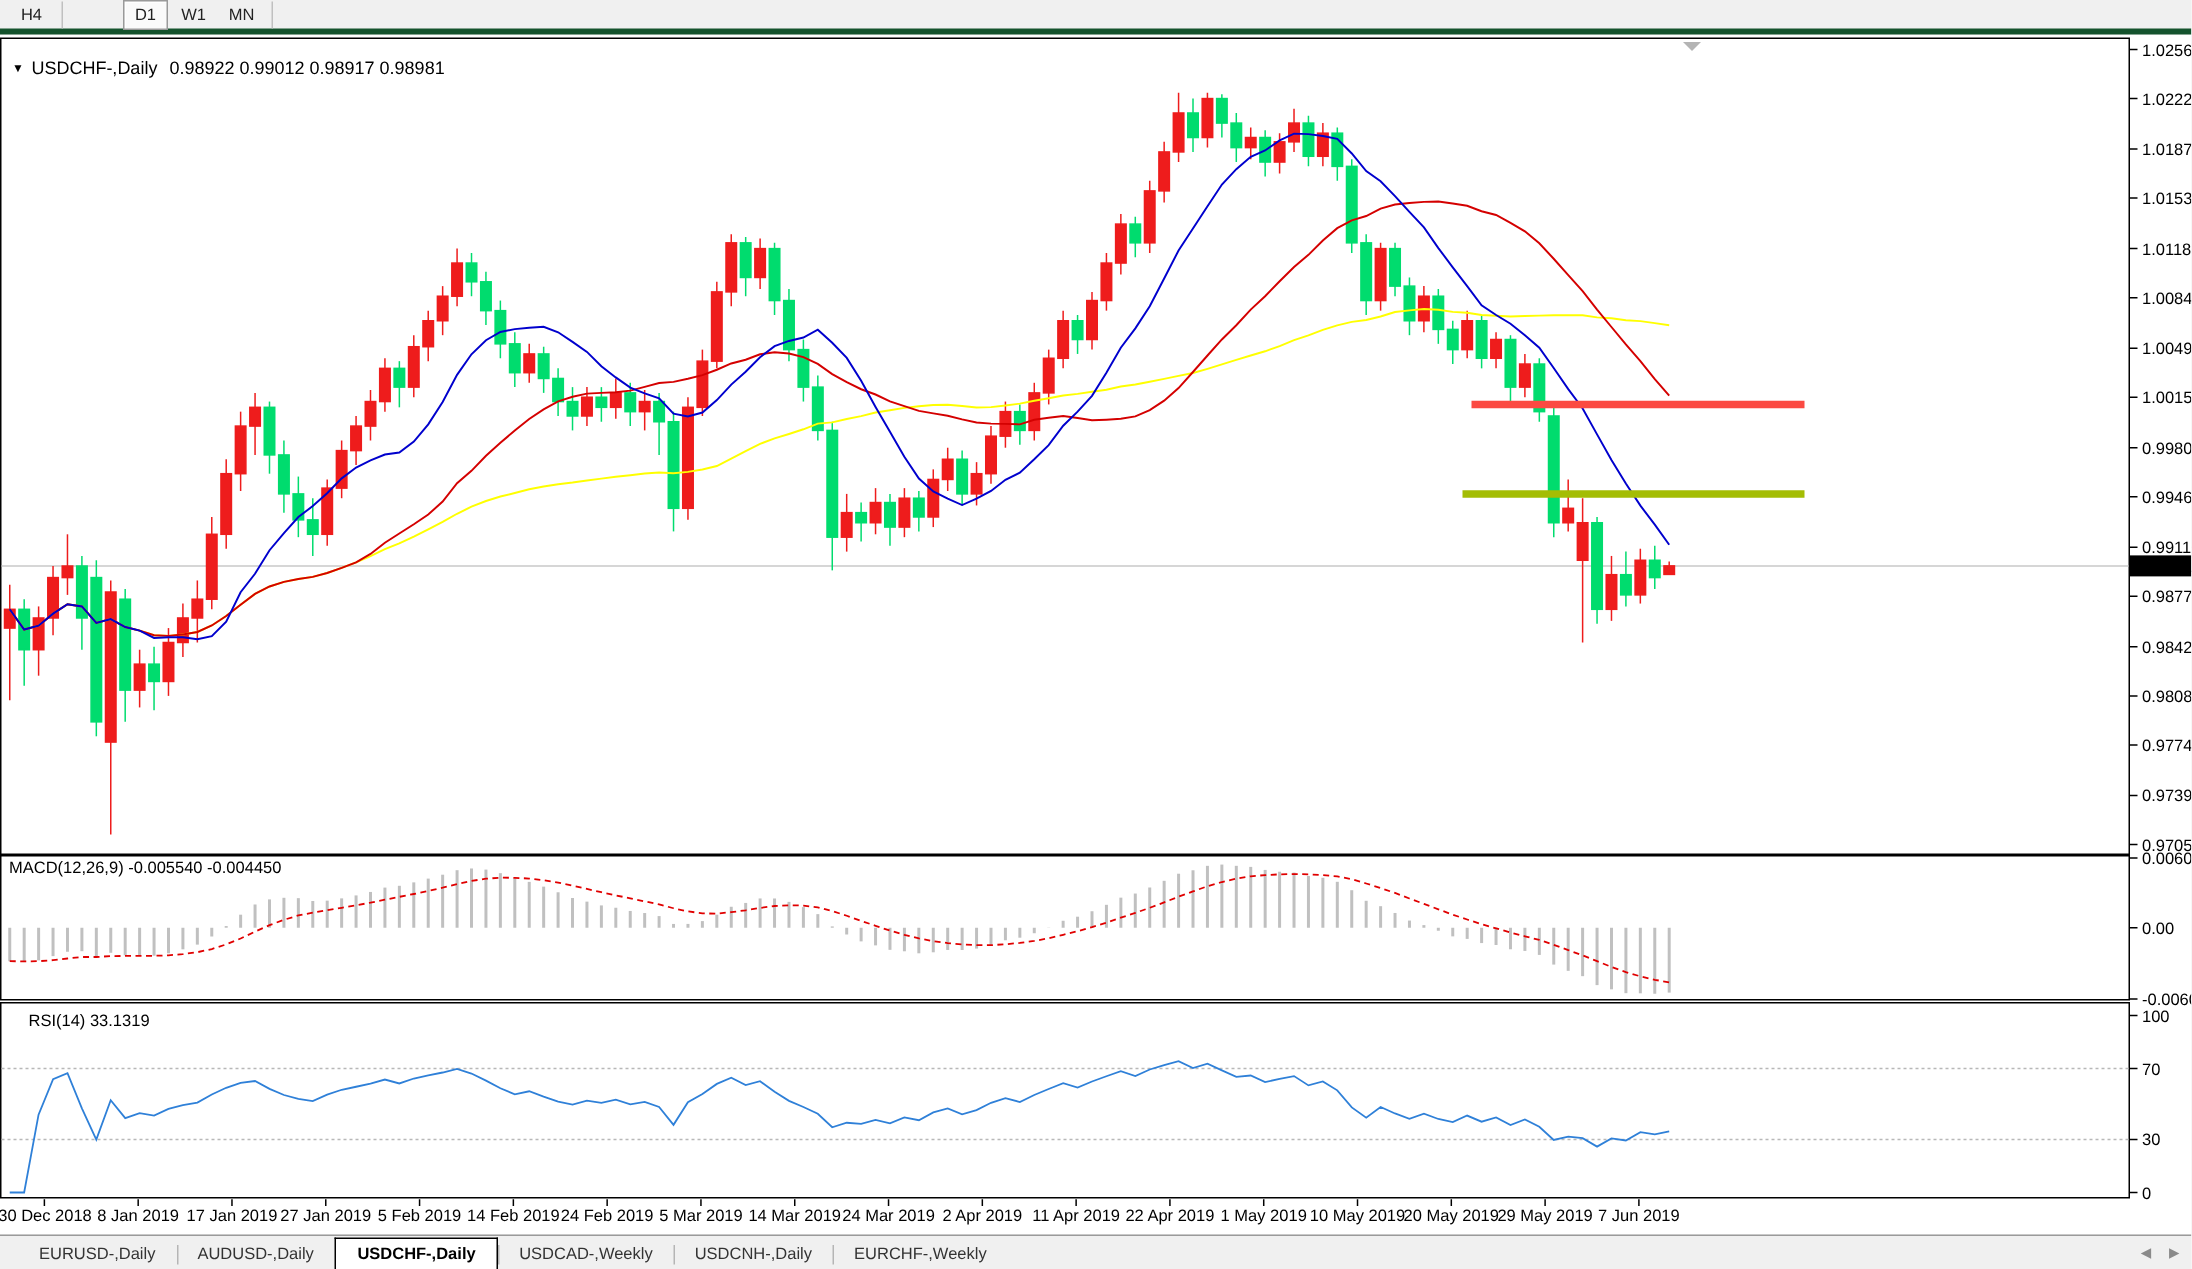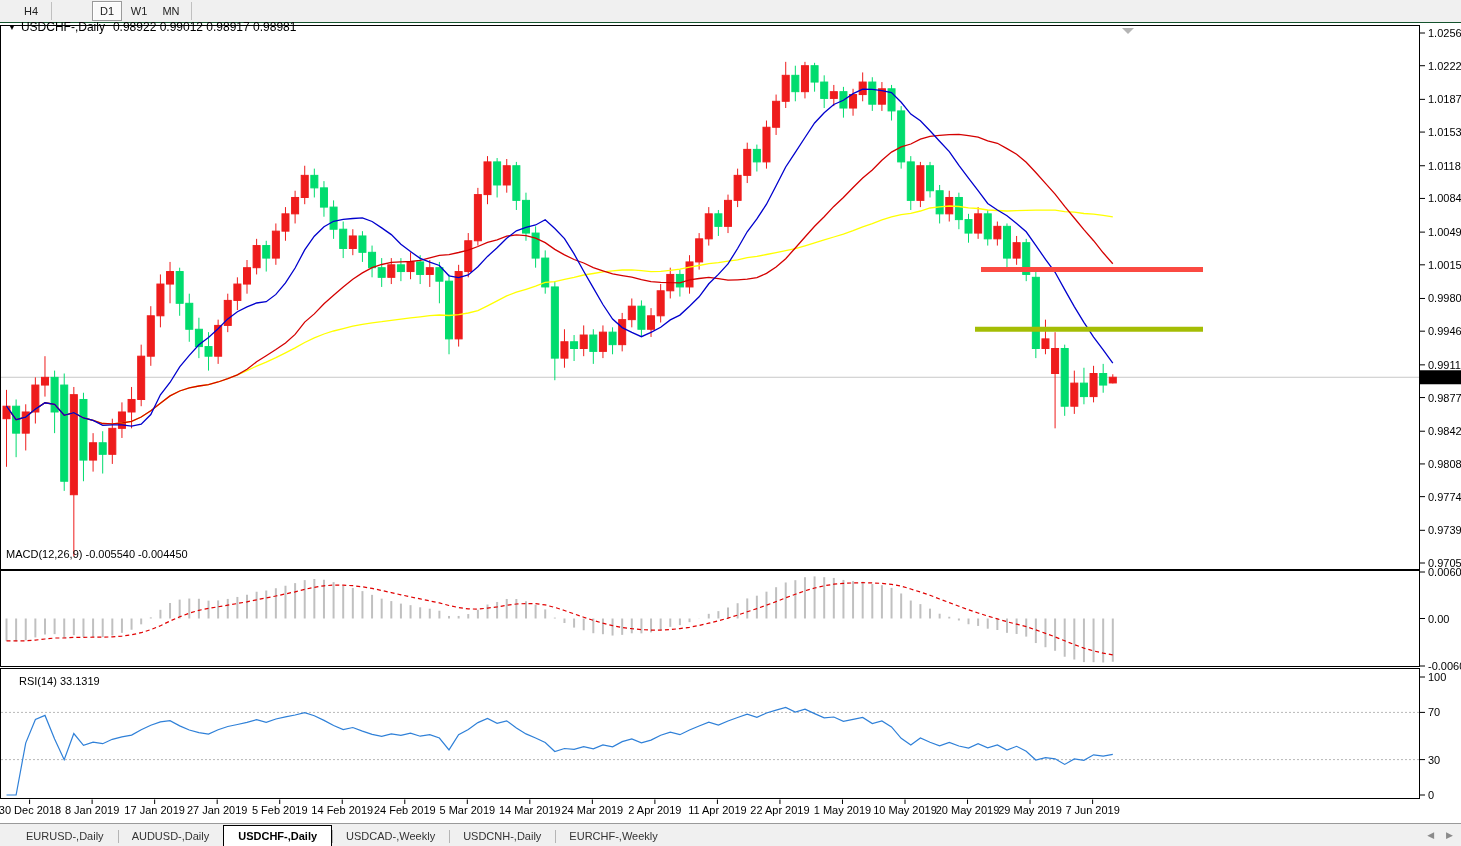--- a/index.html
+++ b/index.html
@@ -1,30 +1,30 @@
 <!DOCTYPE html>
 <html><head>
 <meta charset="utf-8">
 <style>
   html,body{margin:0;padding:0;background:#f0f0f0;}
   #win{position:relative;width:1461px;height:846px;background:#ffffff;overflow:hidden;
        font-family:"Liberation Sans",sans-serif;font-size:11px;color:#000;}
   
   #toolbar{position:absolute;left:0;top:0;width:1461px;height:23px;background:#f0f0f0;
-           border-bottom:1px solid #14532d;display:flex;align-items:center;padding-left:15px;box-sizing:border-box;}
+           border-bottom:4px solid #14532d;display:flex;align-items:center;padding-left:5px;box-sizing:border-box;}
   .tbtn{display:inline-flex;align-items:center;justify-content:center;width:28px;height:18px;
         margin:0 1px;color:#222;font-size:11px;cursor:default;border:1px solid transparent;}
   .tbtn.active{background:#fafafa;border:1px solid #9a9a9a;box-shadow:inset 1px 1px 0 #fff;margin-left:36px;}
   .tsep{width:1px;height:18px;background:#c0c0c0;margin:0 4px;}
   
-  #title{position:absolute;left:8px;top:20px;z-index:5;font-size:12px;}
+  #title{position:absolute;left:8px;top:38px;z-index:5;font-size:12px;}
   #title .tri{font-size:8px;vertical-align:1px;margin-right:5px;}
   #title .ohlc{margin-left:8px;}
   .indlabel{position:absolute;z-index:5;font-size:11px;}
-  #macdlabel{left:6px;top:548px;}
+  #macdlabel{left:6px;top:573px;}
   #rsilabel{left:6px;top:675px;padding-left:13px;}
   svg{position:absolute;left:0;top:24px;}
   svg text{font-family:"Liberation Sans",sans-serif;font-size:11px;fill:#000;}
   
   #tabbar{position:absolute;left:0;bottom:0;width:1461px;height:23px;background:#f0f0f0;
           border-top:1px solid #9a9a9a;display:flex;align-items:flex-end;padding-left:12px;box-sizing:border-box;}
   .tab{height:19px;line-height:19px;padding:0 14px;color:#333;position:relative;cursor:default;white-space:nowrap;}
   .tab:not(.active):not(:first-child)::before{content:"";position:absolute;left:0;top:3px;bottom:3px;width:1px;background:#b5b5b5;}
   .tab.active{background:#ffffff;border:1px solid #000;border-bottom:none;font-weight:bold;color:#000;height:20px;line-height:20px;z-index:2;}
   #tabarrows{margin-left:auto;margin-right:8px;align-self:center;color:#8a8a8a;font-size:9px;display:flex;gap:12px;}

